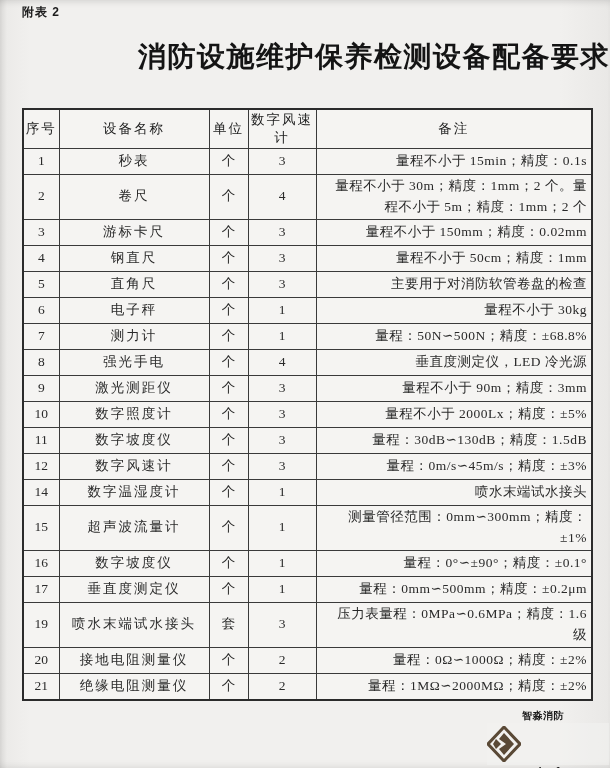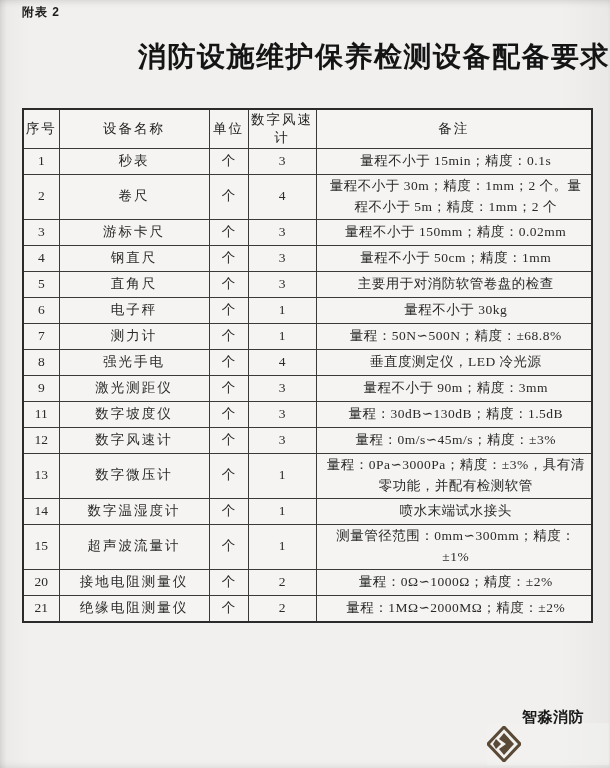--- a/index.html
+++ b/index.html
@@ -45,37 +45,37 @@
     padding:1px 0;
   }
   table.equip td{
     height:23px;
     font-size:13.5px;color:#2a2a2a;
     padding:1px 2px;
     line-height:1.55;
   }
   .c-no,.c-name,.c-unit,.c-qty{text-align:center;}
   .c-name{letter-spacing:2px;}
-  .c-note{text-align:center;padding-left:8px !important;padding-right:4px !important;letter-spacing:.5px;}
+  .c-note{text-align:right;padding-left:8px !important;padding-right:4px !important;letter-spacing:.5px;}
   col.w-no{width:36px;}
   col.w-name{width:150px;}
   col.w-unit{width:39px;}
   col.w-qty{width:68px;}
   col.w-note{width:276px;}
   .watermark{
     position:absolute;left:487px;top:723px;
     width:122px;height:42px;
     display:flex;align-items:center;
     background:rgba(243,242,240,.55);
   }
   .wm-logo{flex:0 0 34px;height:36px;}
   .wm-text{display:flex;flex-direction:column;line-height:1.05;margin-left:1px;}
   .wm-brand{
     font-family:"Liberation Sans","DejaVu Sans",sans-serif;
-    font-weight:bold;font-size:15px;color:#191919;letter-spacing:.5px;
+    font-weight:bold;font-size:10px;color:#191919;letter-spacing:.5px;
     border-bottom:0;
   }
   .wm-domain{
     font-family:"Liberation Sans","DejaVu Sans",sans-serif;
     font-weight:bold;font-size:11.5px;color:#1d1d1d;letter-spacing:.3px;margin-top:43px;
   }
 </style>
 </head>
 <body>
 
@@ -160,53 +160,74 @@
           <td class="c-note">垂直度测定仪，LED 冷光源</td>
         </tr>
         <tr>
           <td class="c-no">9</td>
           <td class="c-name">激光测距仪</td>
           <td class="c-unit">个</td>
           <td class="c-qty">3</td>
           <td class="c-note">量程不小于 90m；精度：3mm</td>
         </tr>
         <tr>
+          <td class="c-no">10</td>
+          <td class="c-name">数字照度计</td>
+          <td class="c-unit">个</td>
+          <td class="c-qty">3</td>
+          <td class="c-note">量程不小于 2000Lx；精度：±5%</td>
+        </tr>
+        <tr>
           <td class="c-no">11</td>
           <td class="c-name">数字坡度仪</td>
           <td class="c-unit">个</td>
           <td class="c-qty">3</td>
           <td class="c-note">量程：30dB∽130dB；精度：1.5dB</td>
         </tr>
         <tr>
           <td class="c-no">12</td>
           <td class="c-name">数字风速计</td>
           <td class="c-unit">个</td>
           <td class="c-qty">3</td>
           <td class="c-note">量程：0m/s∽45m/s；精度：±3%</td>
         </tr>
         <tr>
-          <td class="c-no">13</td>
-          <td class="c-name">数字微压计</td>
-          <td class="c-unit">个</td>
-          <td class="c-qty">1</td>
-          <td class="c-note">量程：0Pa∽3000Pa；精度：±3%，具有清零功能，并配有检测软管</td>
-        </tr>
-        <tr>
           <td class="c-no">14</td>
           <td class="c-name">数字温湿度计</td>
           <td class="c-unit">个</td>
           <td class="c-qty">1</td>
           <td class="c-note">喷水末端试水接头</td>
         </tr>
         <tr>
           <td class="c-no">15</td>
           <td class="c-name">超声波流量计</td>
           <td class="c-unit">个</td>
           <td class="c-qty">1</td>
           <td class="c-note">测量管径范围：0mm∽300mm；精度：±1%</td>
+        </tr>
+        <tr>
+          <td class="c-no">16</td>
+          <td class="c-name">数字坡度仪</td>
+          <td class="c-unit">个</td>
+          <td class="c-qty">1</td>
+          <td class="c-note">量程：0°∽±90°；精度：±0.1°</td>
+        </tr>
+        <tr>
+          <td class="c-no">17</td>
+          <td class="c-name">垂直度测定仪</td>
+          <td class="c-unit">个</td>
+          <td class="c-qty">1</td>
+          <td class="c-note">量程：0mm∽500mm；精度：±0.2μm</td>
+        </tr>
+        <tr>
+          <td class="c-no">19</td>
+          <td class="c-name">喷水末端试水接头</td>
+          <td class="c-unit">套</td>
+          <td class="c-qty">3</td>
+          <td class="c-note">压力表量程：0MPa∽0.6MPa；精度：1.6 级</td>
         </tr>
         <tr>
           <td class="c-no">20</td>
           <td class="c-name">接地电阻测量仪</td>
           <td class="c-unit">个</td>
           <td class="c-qty">2</td>
           <td class="c-note">量程：0Ω∽1000Ω；精度：±2%</td>
         </tr>
         <tr>
           <td class="c-no">21</td>

